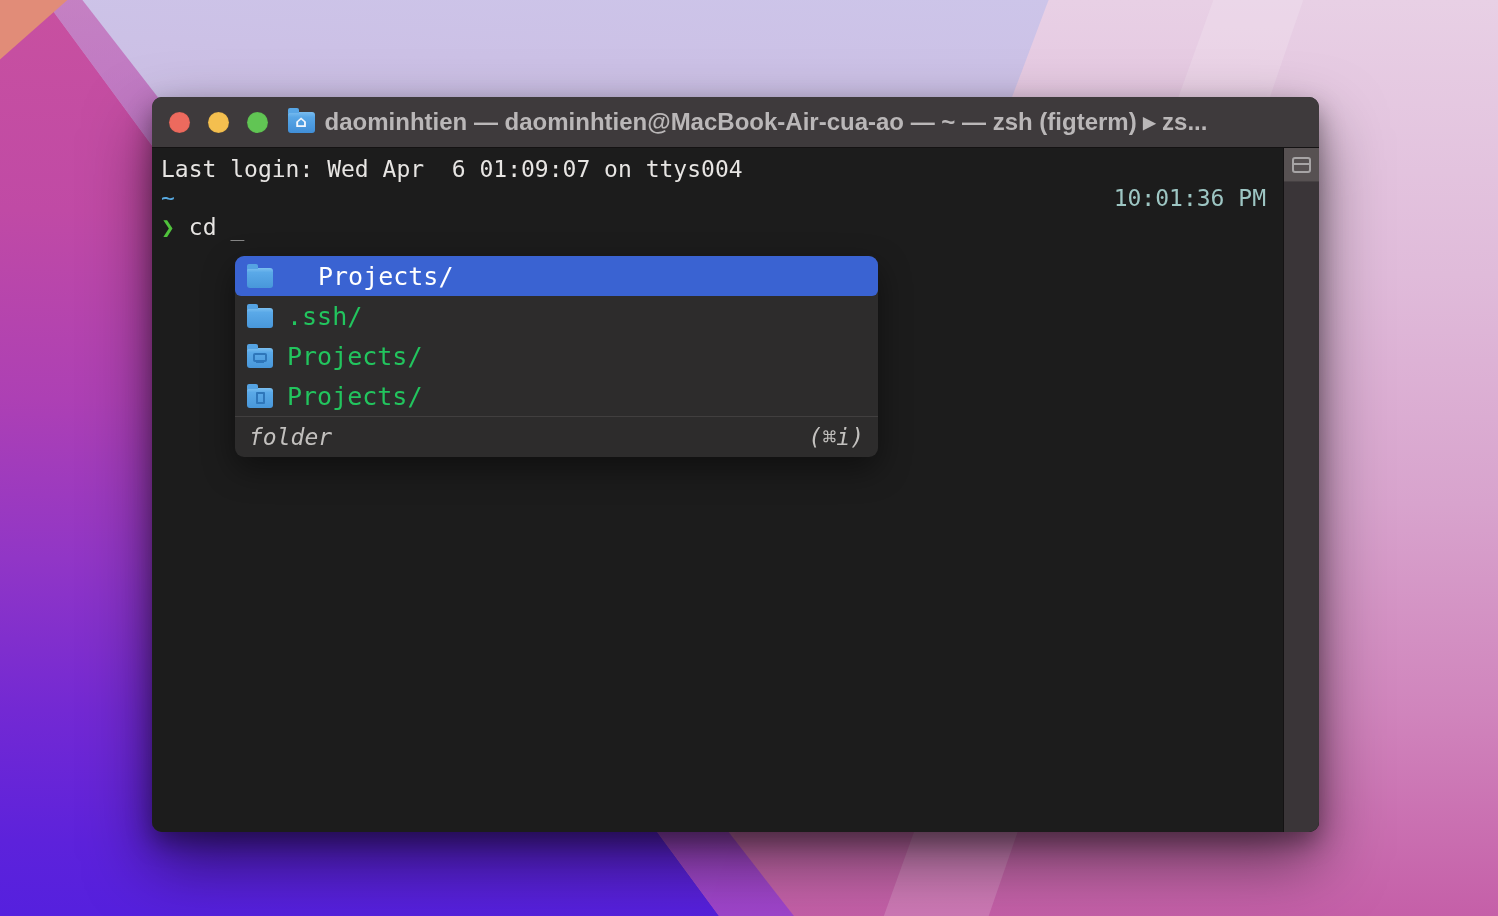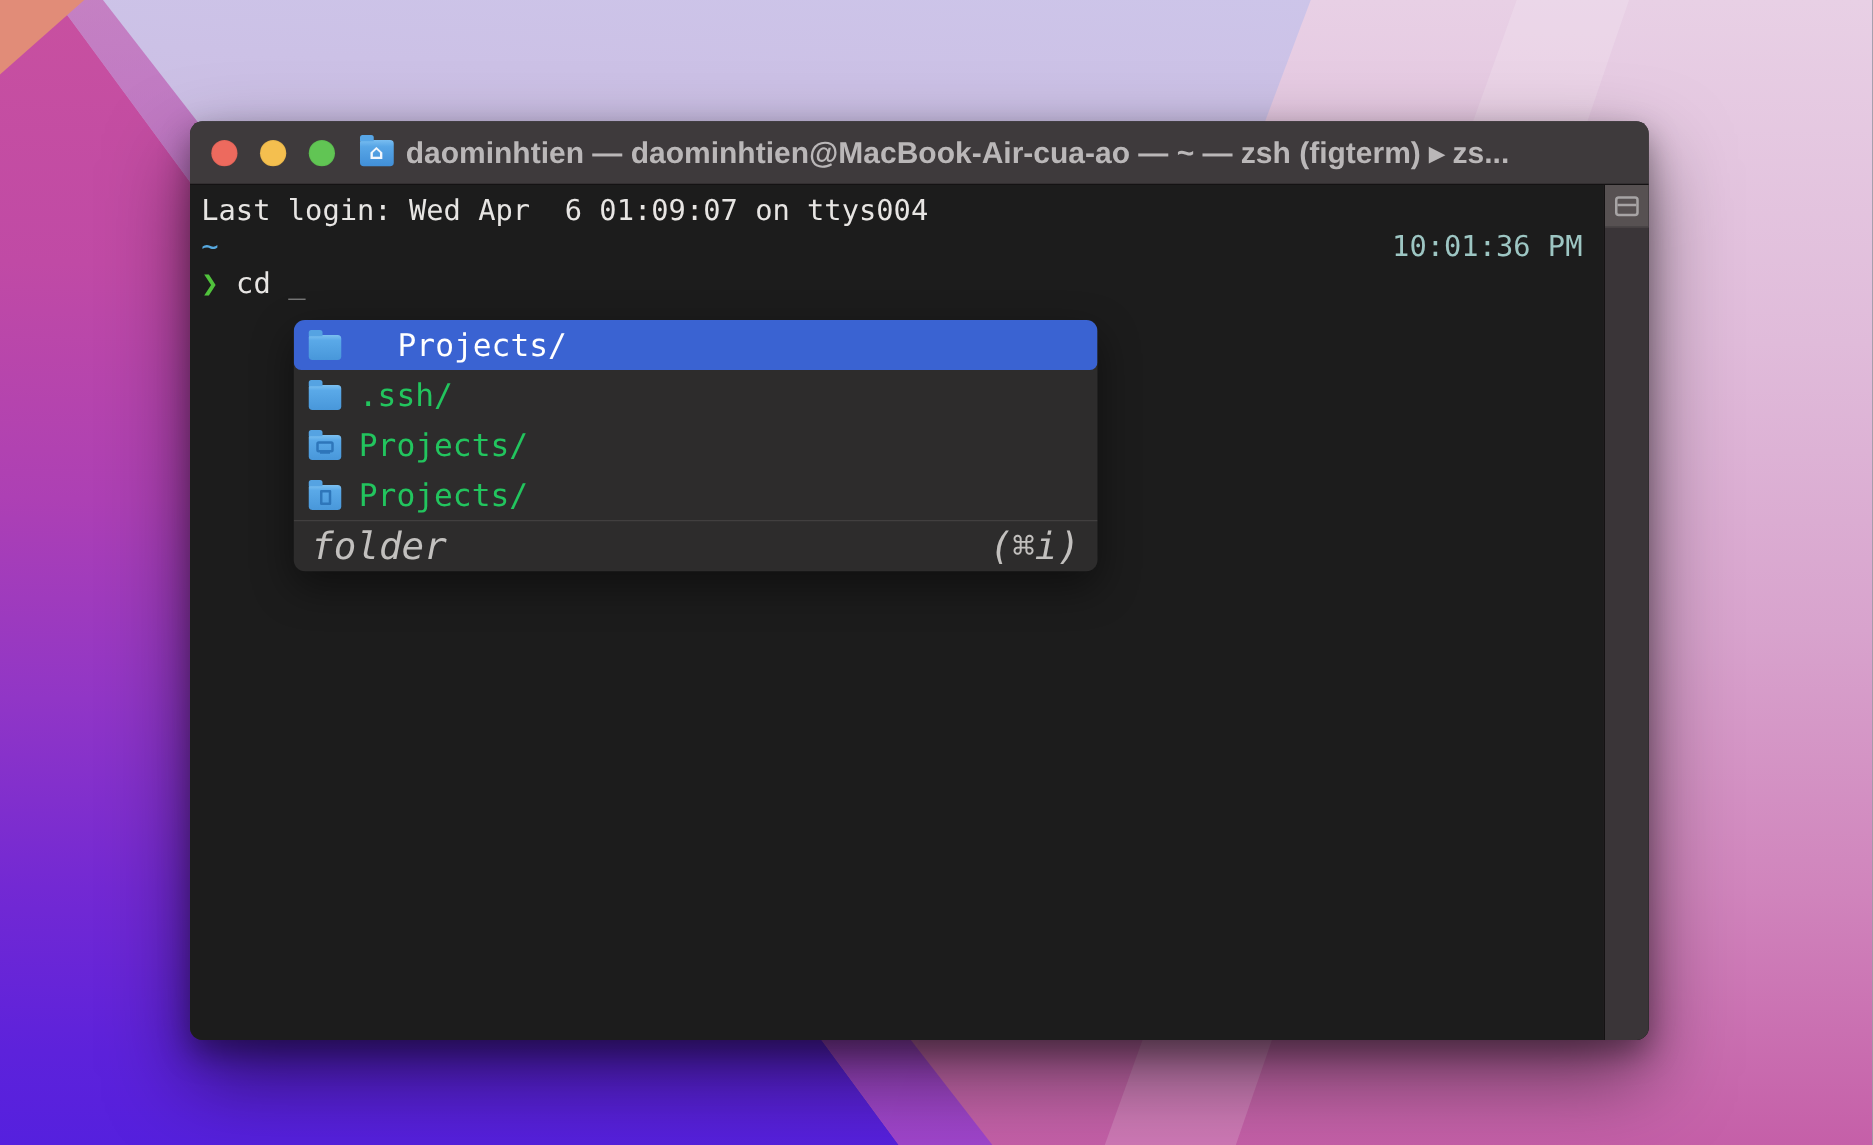--- a/index.html
+++ b/index.html
@@ -70,21 +70,21 @@
   .icon.folder{position:relative;width:26px;height:20px;margin-top:3px;flex:none;border-radius:2px 3px 3px 3px;
     background:linear-gradient(180deg,#7cc0f0 0%,#5aa9e8 22%,#4897da 100%);}
   .icon.folder .tab{position:absolute;top:-4px;left:0;width:11px;height:5px;border-radius:2px 2px 0 0;background:#55a3e2;}
   .icon.folder .fg{position:absolute;inset:0;display:flex;align-items:center;justify-content:center;}
   .g-app .fg::before{content:'A';font:700 14px "Liberation Sans",sans-serif;color:#2b72b8;}
   .g-desktop .fg::before{content:'';width:14px;height:9px;border:2px solid #2e76ba;border-radius:2px;box-sizing:border-box;}
   .g-desktop .fg::after{content:'';position:absolute;width:8px;height:2px;background:#2e76ba;bottom:5px;left:50%;transform:translateX(-50%);}
   .g-doc .fg::before{content:'';width:9px;height:12px;border:2px solid #2e76ba;border-radius:1px;box-sizing:border-box;}
 
   .ac-footer{height:40px;border-top:1px solid #413f3f;display:flex;align-items:center;
-    justify-content:space-between;padding:0 14px;font-style:italic;font-size:30px;color:#c2c0be;}
+    justify-content:space-between;padding:0 14px;font-style:italic;font-size:23px;color:#c2c0be;}
 </style>
 </head>
 <body>
 
 <div class="stage">
   <div class="wp wp-base"></div>
   <div class="wp wp-right"></div>
   <div class="wp wp-rightband"></div>
   <div class="wp wp-left"></div>
   <div class="wp wp-leftband"></div>

